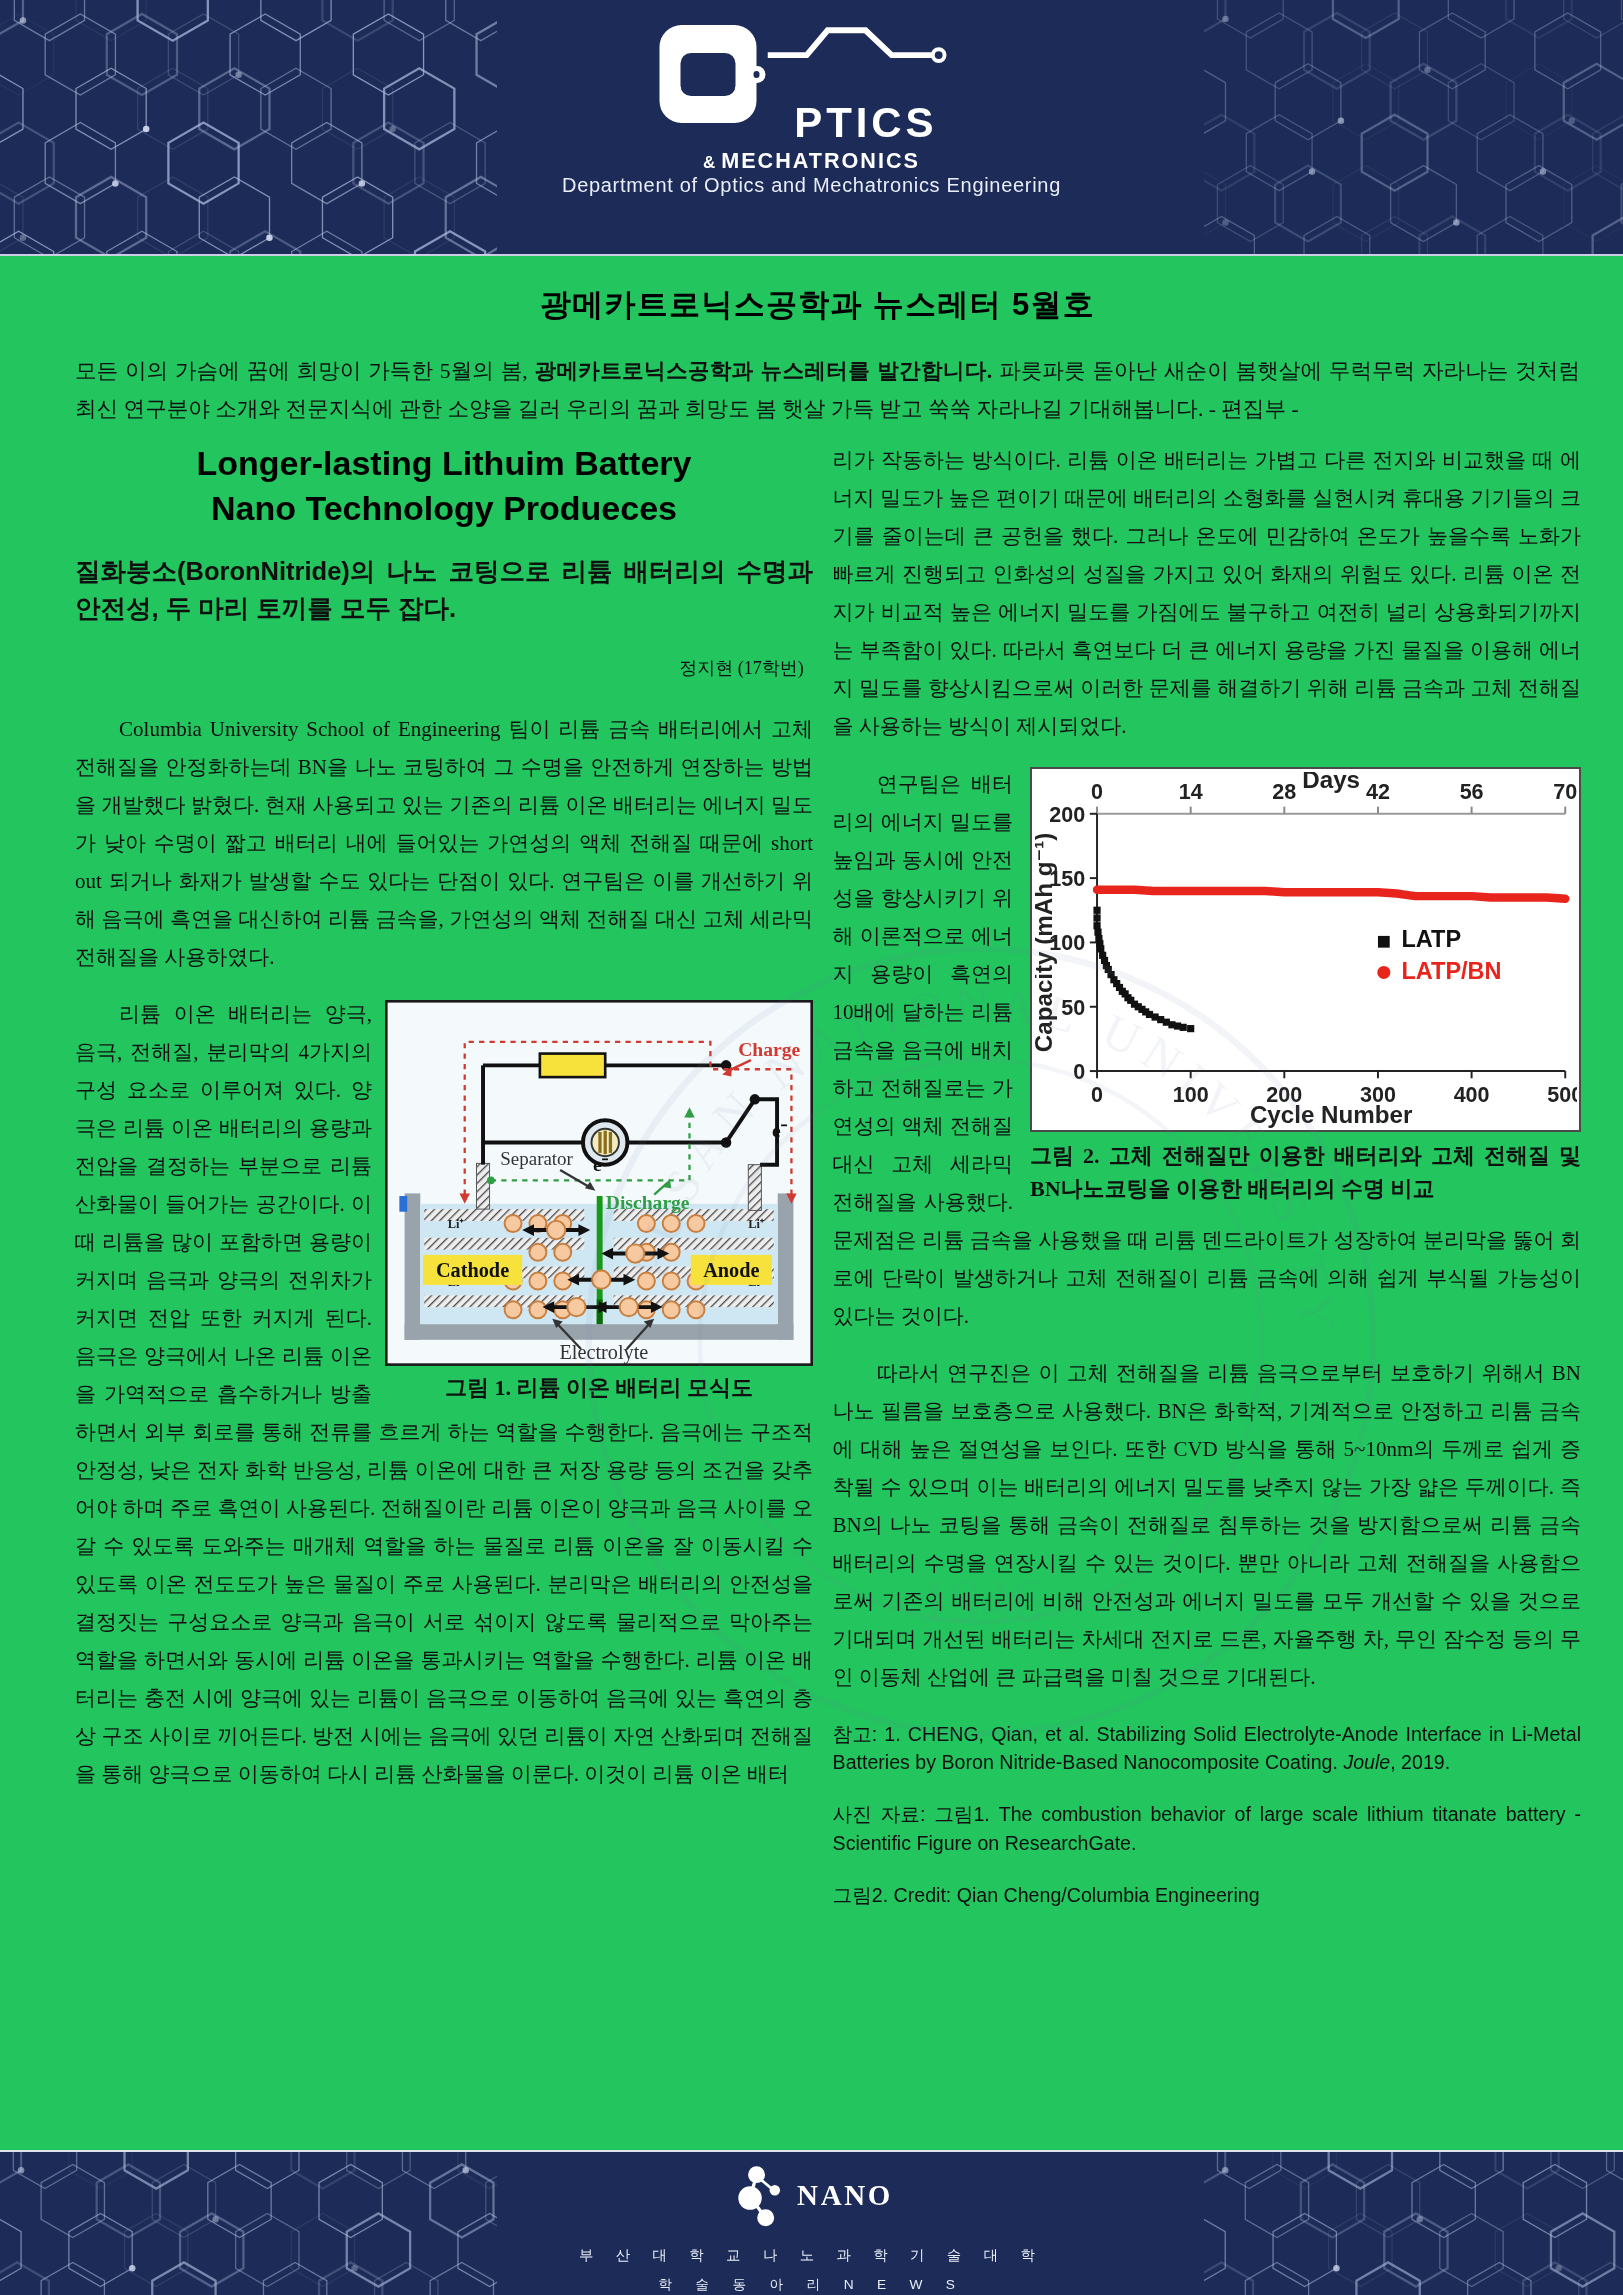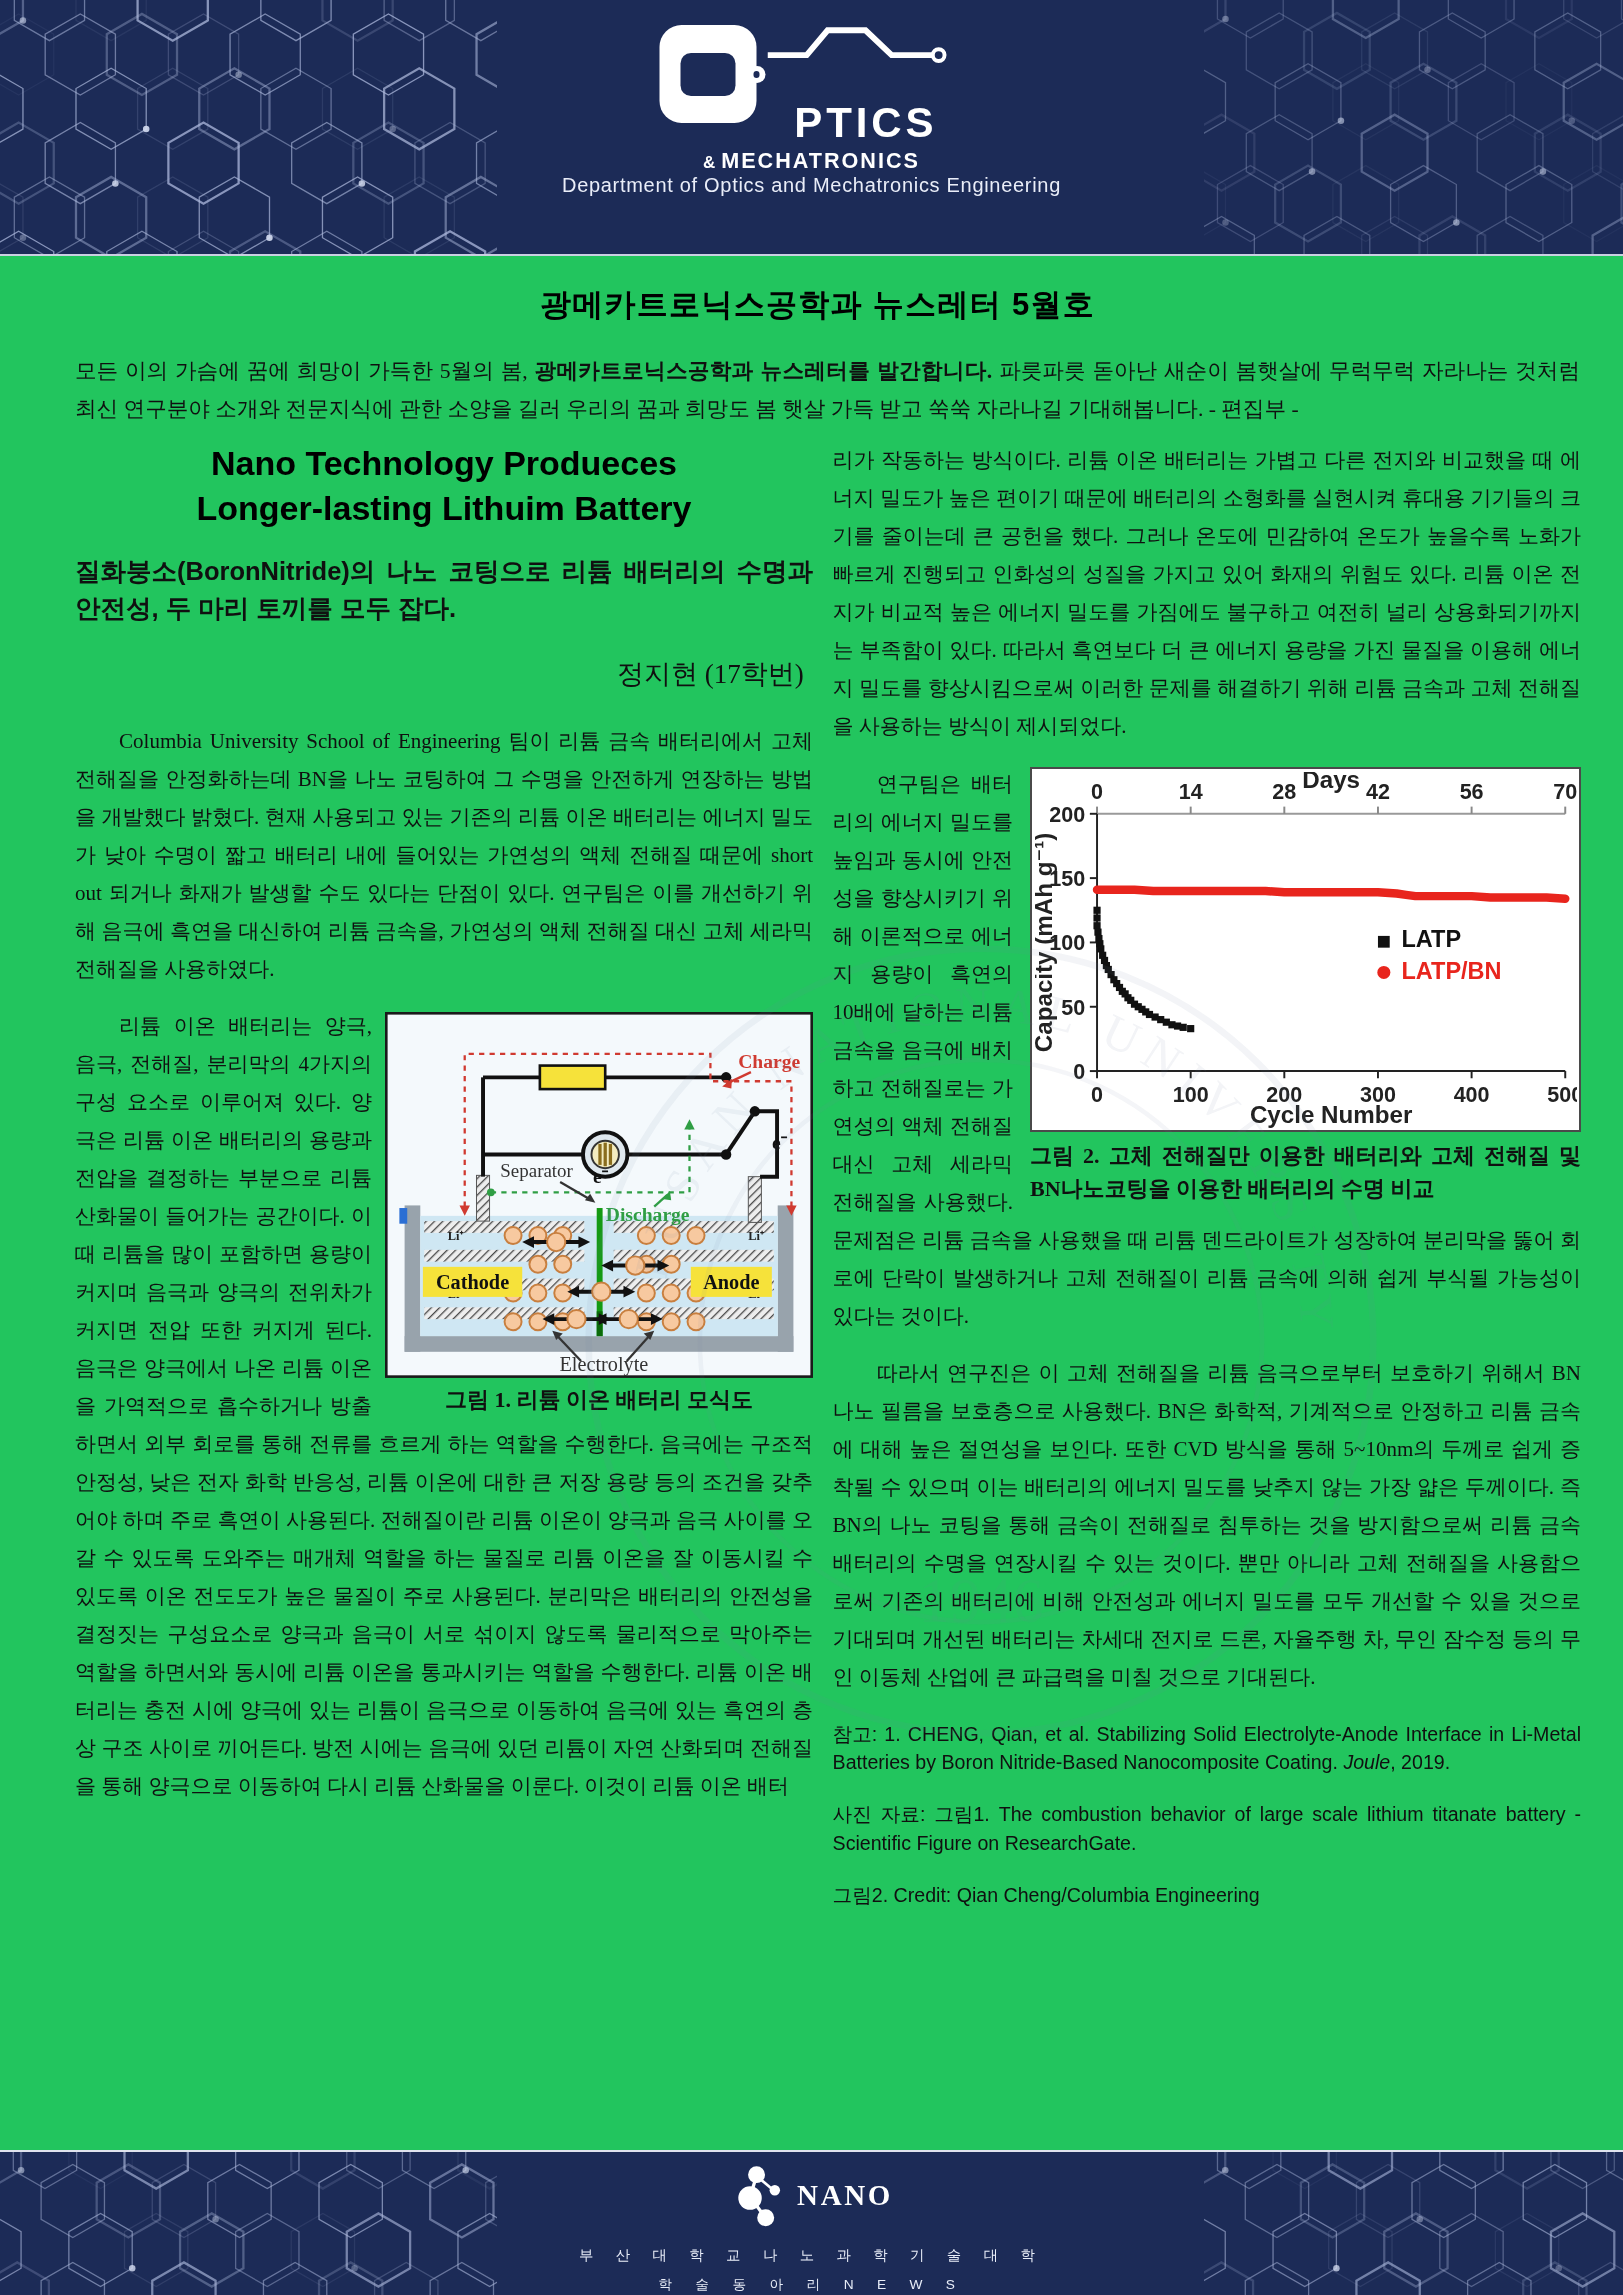--- a/index.html
+++ b/index.html
@@ -43,21 +43,21 @@
   .article-label{margin:17px 0 0 75px;font-weight:bold;font-size:37px;color:#17305f;letter-spacing:0.7px;}
 
   .cols{display:flex;margin:13px 42px 0 75px;gap:19.6px;align-items:flex-start;}
   .col-left{width:738px;flex:none;}
   .col-right{flex:1;min-width:0;}
 
   .art-title{text-align:center;font-family:"Liberation Sans","DejaVu Sans",sans-serif;
              font-weight:800;font-size:34px;line-height:1.32;color:#000;}
   .art-sub{margin-top:22px;font-family:"Liberation Sans","DejaVu Sans",sans-serif;
            font-weight:700;font-size:25.5px;line-height:1.45;text-align:justify;}
-  .author{margin-top:29px;text-align:right;font-size:27px;padding-right:9.2px;}
+  .author{margin-top:29px;text-align:right;font-size:18px;padding-right:9.2px;}
 
   .para{font-size:21px;line-height:38px;text-align:justify;margin:0;}
   .mt{margin-top:19.6px;}
   .ind{text-indent:2.1em;}
   .clear{clear:both;}
 
   figure{margin:0;}
   .fig1{float:right;width:428px;margin:5.2px 0 5.2px 13px;}
   .fig1 svg{display:block;width:428px;height:auto;}
   .figcap1{margin-top:6.5px;text-align:center;font-weight:bold;font-size:22px;}
@@ -248,22 +248,22 @@
 
     <div class="nl-title">광메카트로닉스공학과 뉴스레터 5월호</div>
 
     <p class="intro"><span>모든 이의 가슴에 꿈에 희망이 가득한 5월의 봄, </span><b>광메카트로닉스공학과 뉴스레터를 발간합니다.</b><span> 파릇파릇 돋아난 새순이 봄햇살에 무럭무럭 자라나는 것처럼 최신 연구분야 소개와 전문지식에 관한 소양을 길러 우리의 꿈과 희망도 봄 햇살 가득 받고 쑥쑥 자라나길 기대해봅니다.  - 편집부 -</span></p>
 
 
     <div class="cols">
 
       <div class="col-left">
         <div class="art-title">
+          <div>Longer-lasting Lithuim Battery</div>
           <div>Nano Technology Produeces</div>
-          <div>Longer-lasting Lithuim Battery</div>
         </div>
         <div class="art-sub">질화붕소(BoronNitride)의 나노 코팅으로 리튬 배터리의 수명과 안전성, 두 마리 토끼를 모두 잡다.</div>
         <div class="author">정지현 (17학번)</div>
 
         <p class="para mt ind" style="margin-top:30px;">Columbia University School of Engineering 팀이 리튬 금속 배터리에서 고체 전해질을 안정화하는데 BN을 나노 코팅하여 그 수명을 안전하게 연장하는 방법을 개발했다 밝혔다. 현재 사용되고 있는 기존의 리튬 이온 배터리는 에너지 밀도가 낮아 수명이 짧고 배터리 내에 들어있는 가연성의 액체 전해질 때문에 short out 되거나 화재가 발생할 수도 있다는 단점이 있다. 연구팀은 이를 개선하기 위해 음극에 흑연을 대신하여 리튬 금속을, 가연성의 액체 전해질 대신 고체 세라믹 전해질을 사용하였다.</p>
 
         <div class="mt">
 
           <figure class="fig1">
             <svg viewBox="0 0 655 560">

